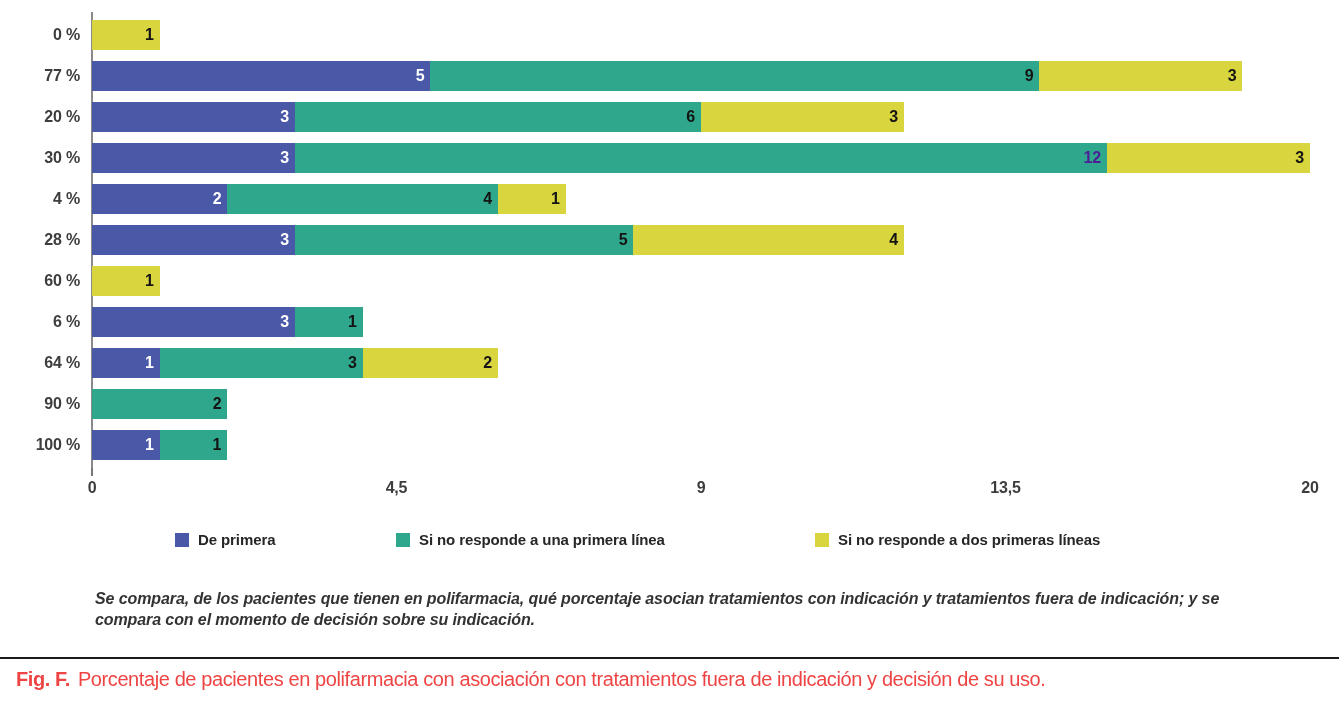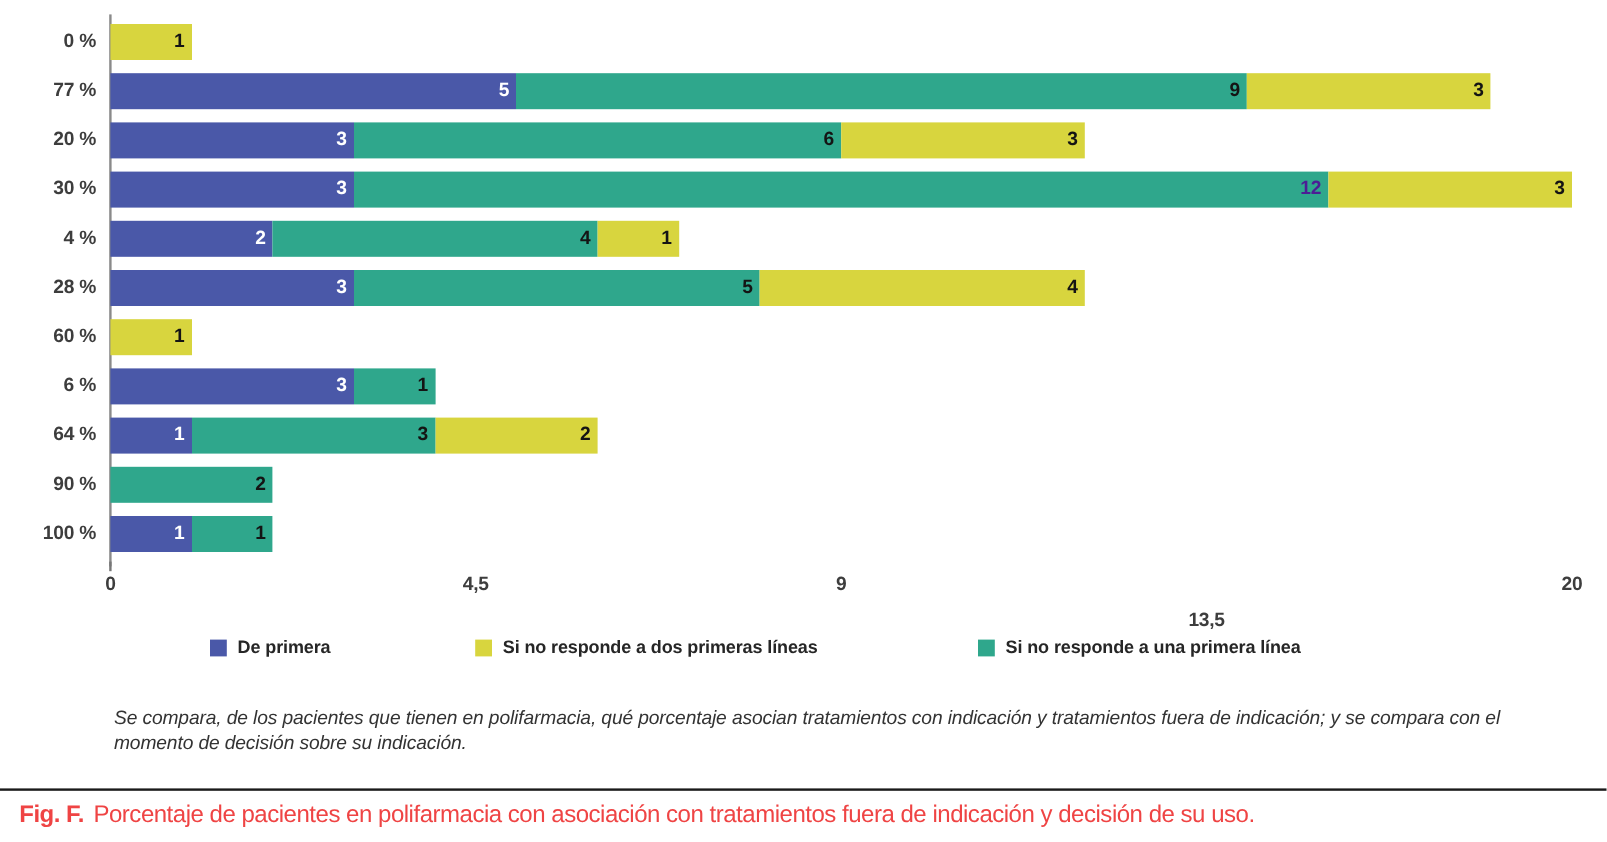--- a/index.html
+++ b/index.html
@@ -35,21 +35,21 @@
   .legend{position:absolute;top:531px;left:0;width:1339px;height:22px;}
   .legend-item{position:absolute;top:0;display:flex;align-items:center;gap:9px;}
   .legend-swatch{width:14px;height:14px;flex:0 0 auto;}
   .legend-label{font-size:15px;font-weight:600;color:#262626;letter-spacing:-0.1px;}
   .legend-item:nth-child(1){left:175px;}
   .legend-item:nth-child(2){left:396px;}
   .legend-item:nth-child(3){left:815px;}
   
   .note{
     position:absolute;top:588px;left:95px;width:1175px;
-    font-size:16px;font-style:italic;font-weight:400;color:#333333;
+    font-size:16px;font-style:italic;font-weight:700;color:#333333;
     line-height:1.32;letter-spacing:-0.1px;
   }
   
   .rule{position:absolute;top:657px;left:0;width:1339px;border-top:2px solid #1a1a1a;}
   .caption{
     position:absolute;top:668px;left:16px;width:1332px;
     font-size:20px;color:#ef4444;letter-spacing:-0.4px;white-space:nowrap;
   }
   .caption .fig-label{font-weight:700;margin-right:8px;}
 </style>
@@ -191,36 +191,36 @@
             <span class="seg-label" style="color: rgb(20, 20, 20);">1</span>
           </div>
         </div>
       </div>
     </div>
 
   <div class="xticks">
       <span class="xtick" style="left: 0%;">0</span>
       <span class="xtick" style="left: 25%;">4,5</span>
       <span class="xtick" style="left: 50%;">9</span>
-      <span class="xtick" style="left: 75%; margin-top: 30px;">13,5</span>
+      <span class="xtick" style="left: 75%;">13,5</span>
       <span class="xtick" style="left: 100%;">20</span>
     </div>
 
   <div class="legend">
       <div class="legend-item">
         <span class="legend-swatch" style="background: rgb(74, 88, 168);"></span>
         <span class="legend-label">De primera</span>
       </div>
       <div class="legend-item">
+        <span class="legend-swatch" style="background: rgb(47, 167, 140);"></span>
+        <span class="legend-label">Si no responde a una primera línea</span>
+      </div>
+      <div class="legend-item">
         <span class="legend-swatch" style="background: rgb(216, 213, 62);"></span>
         <span class="legend-label">Si no responde a dos primeras líneas</span>
-      </div>
-      <div class="legend-item">
-        <span class="legend-swatch" style="background: rgb(47, 167, 140);"></span>
-        <span class="legend-label">Si no responde a una primera línea</span>
       </div>
     </div>
 
   <div class="note">Se compara, de los pacientes que tienen en polifarmacia, qué porcentaje asocian tratamientos con indicación y tratamientos fuera de indicación; y se compara con el momento de decisión sobre su indicación.</div>
 
   <div class="rule"></div>
   <div class="caption">
     <span class="fig-label">Fig. F.</span><span>Porcentaje de pacientes en polifarmacia con asociación con tratamientos fuera de indicación y decisión de su uso.</span>
   </div>
 

